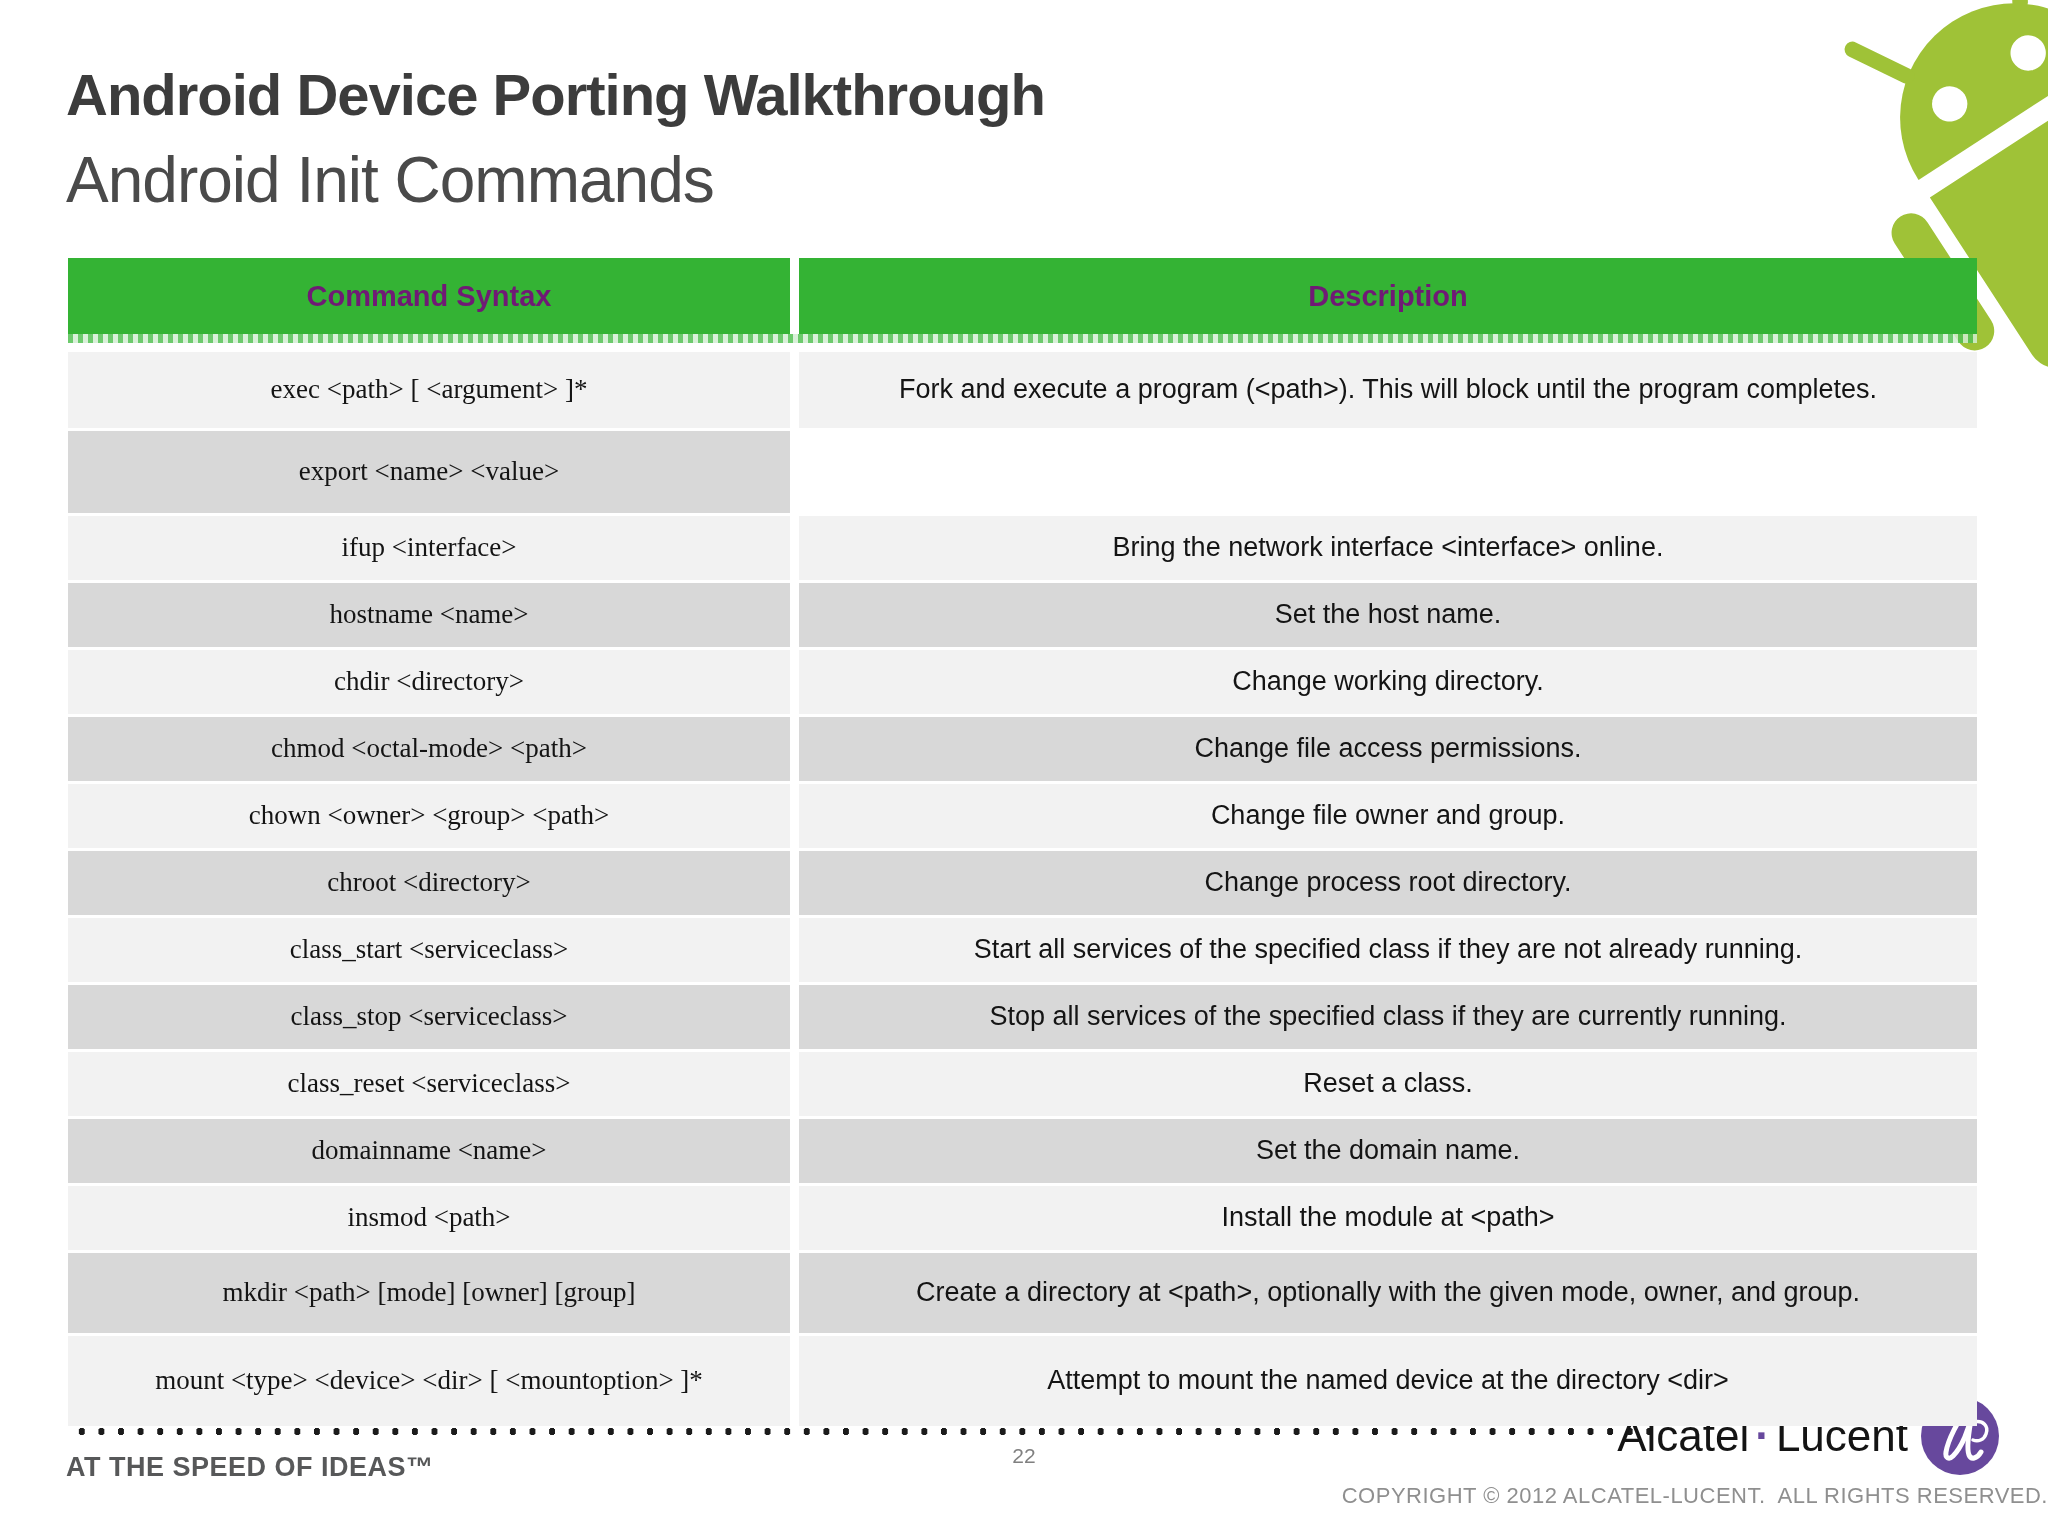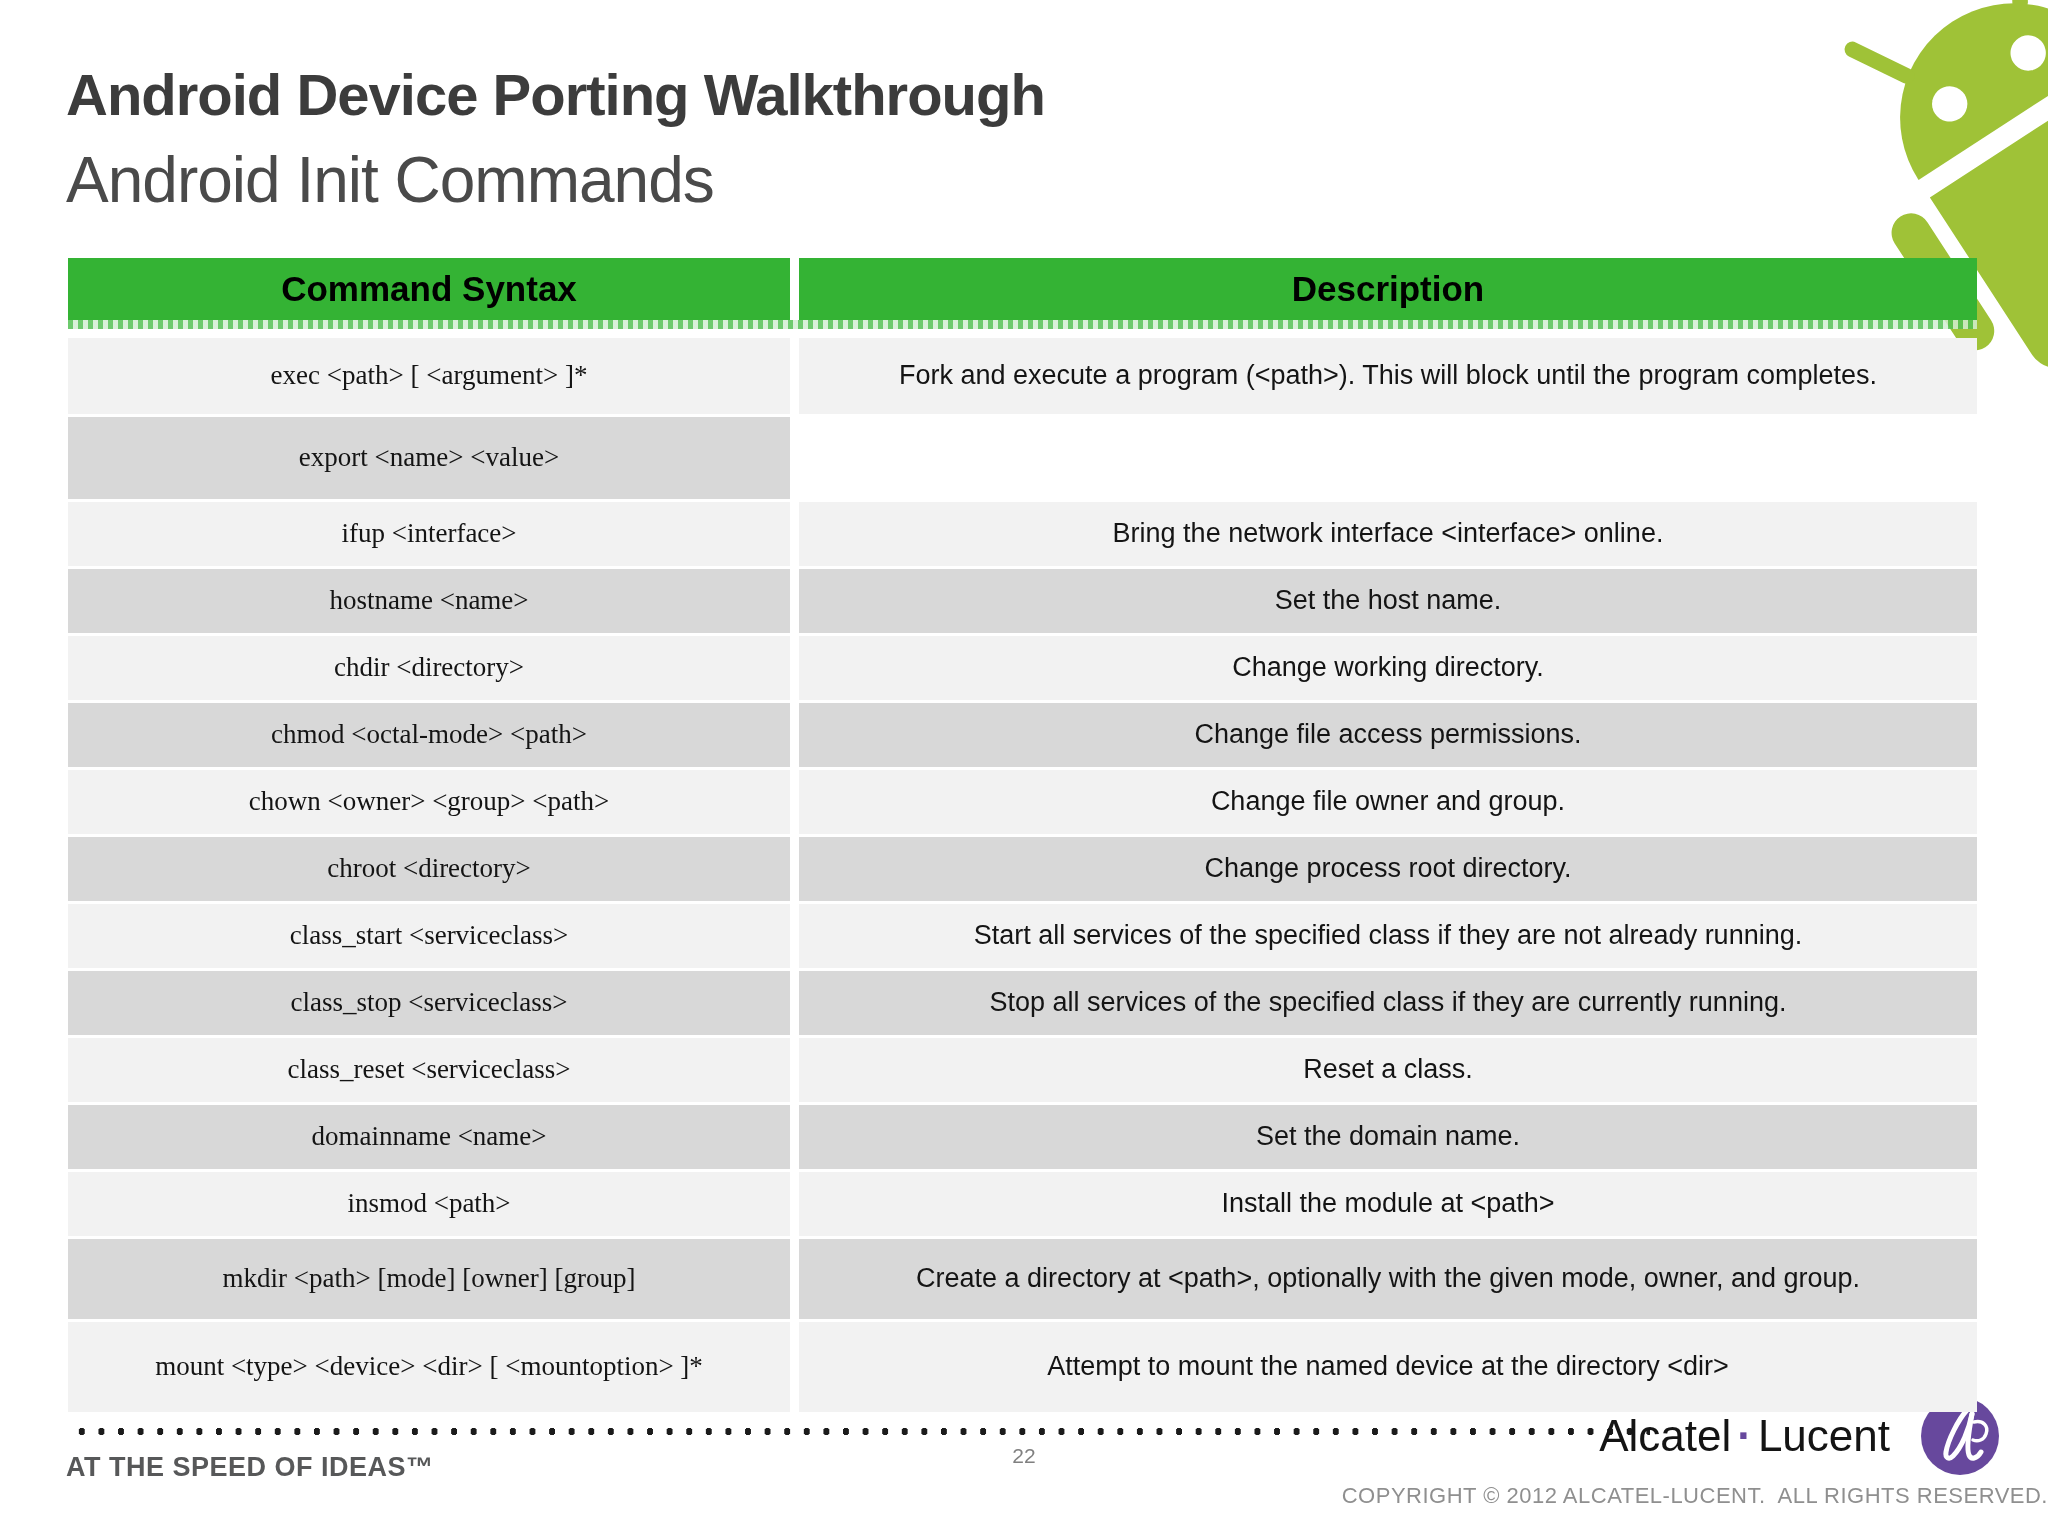--- a/index.html
+++ b/index.html
@@ -20,22 +20,22 @@
   
   .android-wrap{
     position:absolute;top:-60px;right:-300px;width:520px;height:582px;
     transform:rotate(-33deg);z-index:0;
   }
   .android-wrap svg{width:100%;height:100%;}
   
   .cmd-table{position:absolute;left:68px;top:258px;width:1909px;z-index:1;}
   .thead{display:flex;column-gap:9px;}
   .th{
-    background:#34b334;color:#000000;font-weight:bold;font-size:35px;
-    height:62px;display:flex;align-items:center;justify-content:center;
+    background:#34b334;color:#701a75;font-weight:bold;font-size:29px;
+    height:76px;display:flex;align-items:center;justify-content:center;
   }
   .th1{width:722px;}
   .th2{flex:1;}
   .serration{
     height:9px;margin-top:0px;
     background:repeating-linear-gradient(90deg,#53c153 0 5px,#d2eed2 5px 10px);
     opacity:.85;
   }
   .tbody{margin-top:9px;}
   .t-row{display:flex;column-gap:9px;margin-bottom:3px;min-height:64px;}
@@ -63,21 +63,21 @@
   }
   .page-number{
     position:absolute;left:0;top:1444px;width:2048px;text-align:center;
     font-size:21px;color:#808080;
   }
   .copyright{
     position:absolute;left:0;top:1483px;width:2048px;text-align:right;
     font-size:22px;color:#8f8f8f;letter-spacing:.5px;white-space:pre;
   }
   .brand{
-    position:absolute;right:48px;top:1396px;display:flex;align-items:center;column-gap:30px;
+    position:absolute;right:48px;top:1396px;display:flex;align-items:center;column-gap:12px;
   }
   .brand-text{font-size:44px;color:#141414;letter-spacing:0px;display:flex;align-items:center;}
   .brand-sep{color:#67489d;margin:0 6px;font-weight:bold;}
   .brand-mark{width:80px;height:80px;}
 </style>
 </head>
 <body>
 
 <div>
 

